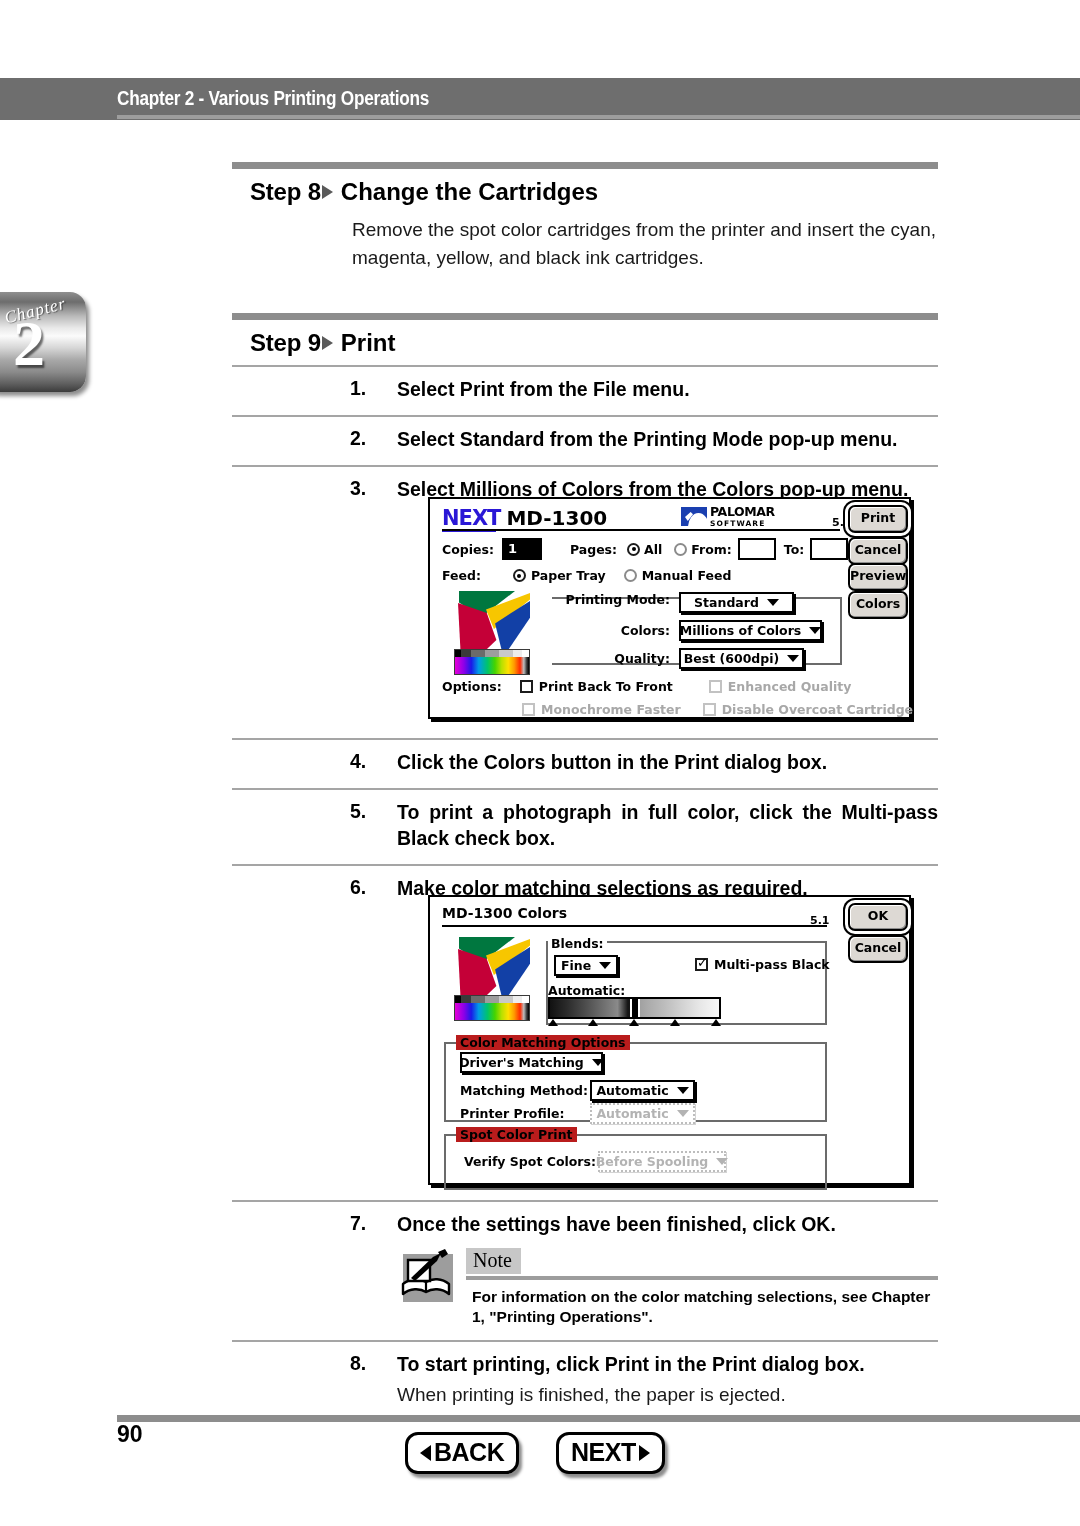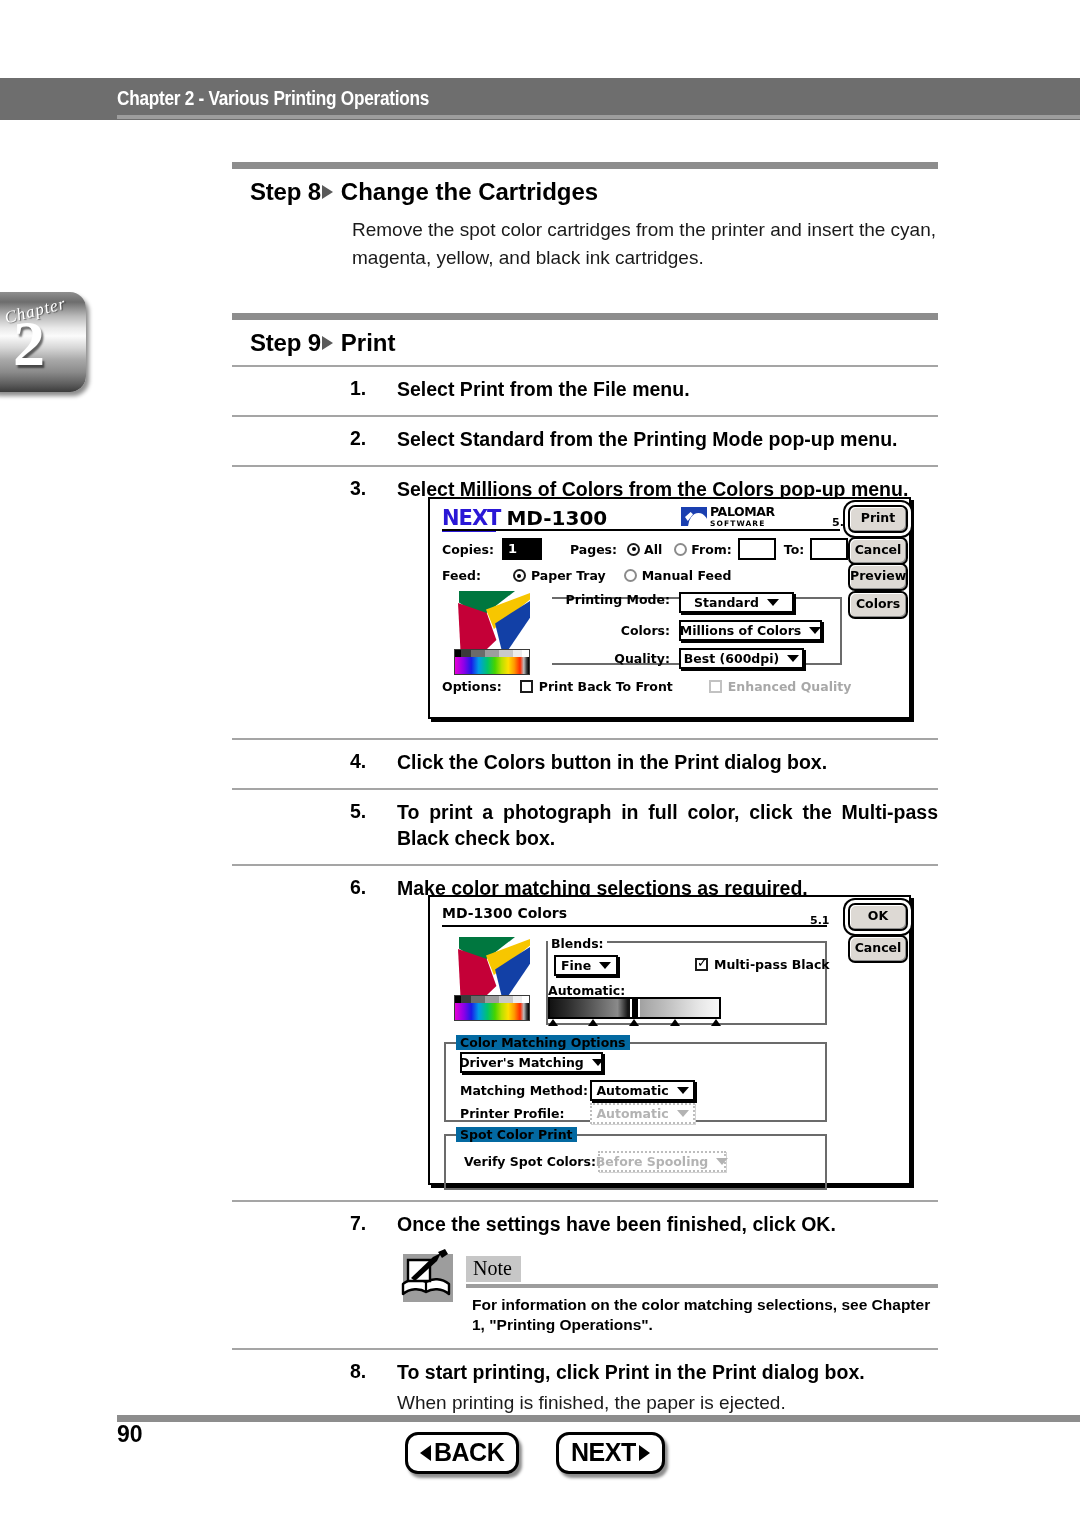--- a/index.html
+++ b/index.html
@@ -237,33 +237,33 @@
   .bright-ticks { position: relative; height: 9px; }
   .bright-ticks i {
     position: absolute; top: 0; width: 0; height: 0;
     border-left: 5px solid transparent; border-right: 5px solid transparent;
     border-bottom: 7px solid #000;
   }
 
   
   .group { border: 2px solid #6b6b6b; position: relative; }
   .group > .gtitle {
-    position: absolute; left: 10px; top: -9px; background: #0369a1;
+    position: absolute; left: 10px; top: -9px; background: #b91c1c;
     padding: 0 4px; font-size: 12.5px; font-weight: bold; color: #000;
   }
 
   
   .note-wrap { padding-left: 168px; padding-top: 10px; display: flex; gap: 10px; }
   .note-icon { width: 56px; height: 56px; position: relative; flex: 0 0 56px; }
   .note-icon .shadow { position: absolute; left: 3px; top: 6px; width: 50px; height: 48px; background: #9d9d9d; }
   .note-body { flex: 1; }
   .note-title-row { position: relative; }
   .note-title {
     display: inline-block; background: #c7c7c7; padding: 1px 9px 2px 7px;
-    font-family: "Liberation Serif", serif; font-size: 20px; color: #000; margin-top: 8px;
+    font-family: "Liberation Serif", serif; font-size: 20px; color: #000;
   }
   .note-rule { height: 4px; background: #9d9d9d; margin-top: 2px; }
   .note-text {
     font-size: 15.5px; font-weight: bold; color: #000; line-height: 1.32;
     padding: 7px 0 0 6px;
   }
 
   
   .footer-rule { position: absolute; left: 117px; top: 1415px; width: 963px; height: 7px; background: #8d8d8d; }
   .page-num { position: absolute; left: 117px; top: 1421px; font-size: 23px; font-weight: bold; color: #000; }
@@ -423,20 +423,26 @@
         </span>
       </div>
 
       <div style="position:absolute;left:12px;top:180px;display:flex;align-items:center;">
         <span class="lbl">Options:</span>
         <span class="chk" style="margin-left:18px;"></span>
         <span class="lbl" style="margin-left:6px;">Print Back To Front</span>
         <span class="chk dim" style="margin-left:36px;"></span>
         <span class="lbl dim" style="margin-left:6px;">Enhanced Quality</span>
       </div>
+      <div style="position:absolute;left:12px;top:203px;display:flex;align-items:center;">
+        <span class="chk dim" style="margin-left:80px;"></span>
+        <span class="lbl dim" style="margin-left:6px;">Monochrome Faster</span>
+        <span class="chk dim" style="margin-left:22px;"></span>
+        <span class="lbl dim" style="margin-left:6px;">Disable Overcoat Cartridge</span>
+      </div>
 
       <div style="position:absolute;left:418px;top:6px;width:60px;" class="mbtn default">Print</div>
       <div style="position:absolute;left:418px;top:38px;width:60px;" class="mbtn">Cancel</div>
       <div style="position:absolute;left:418px;top:64px;width:60px;" class="mbtn">Preview</div>
       <div style="position:absolute;left:418px;top:92px;width:60px;" class="mbtn">Colors</div>
     </div>
   </div>
 
   <div class="content" style="top:738px;">
     <div class="num-item">

